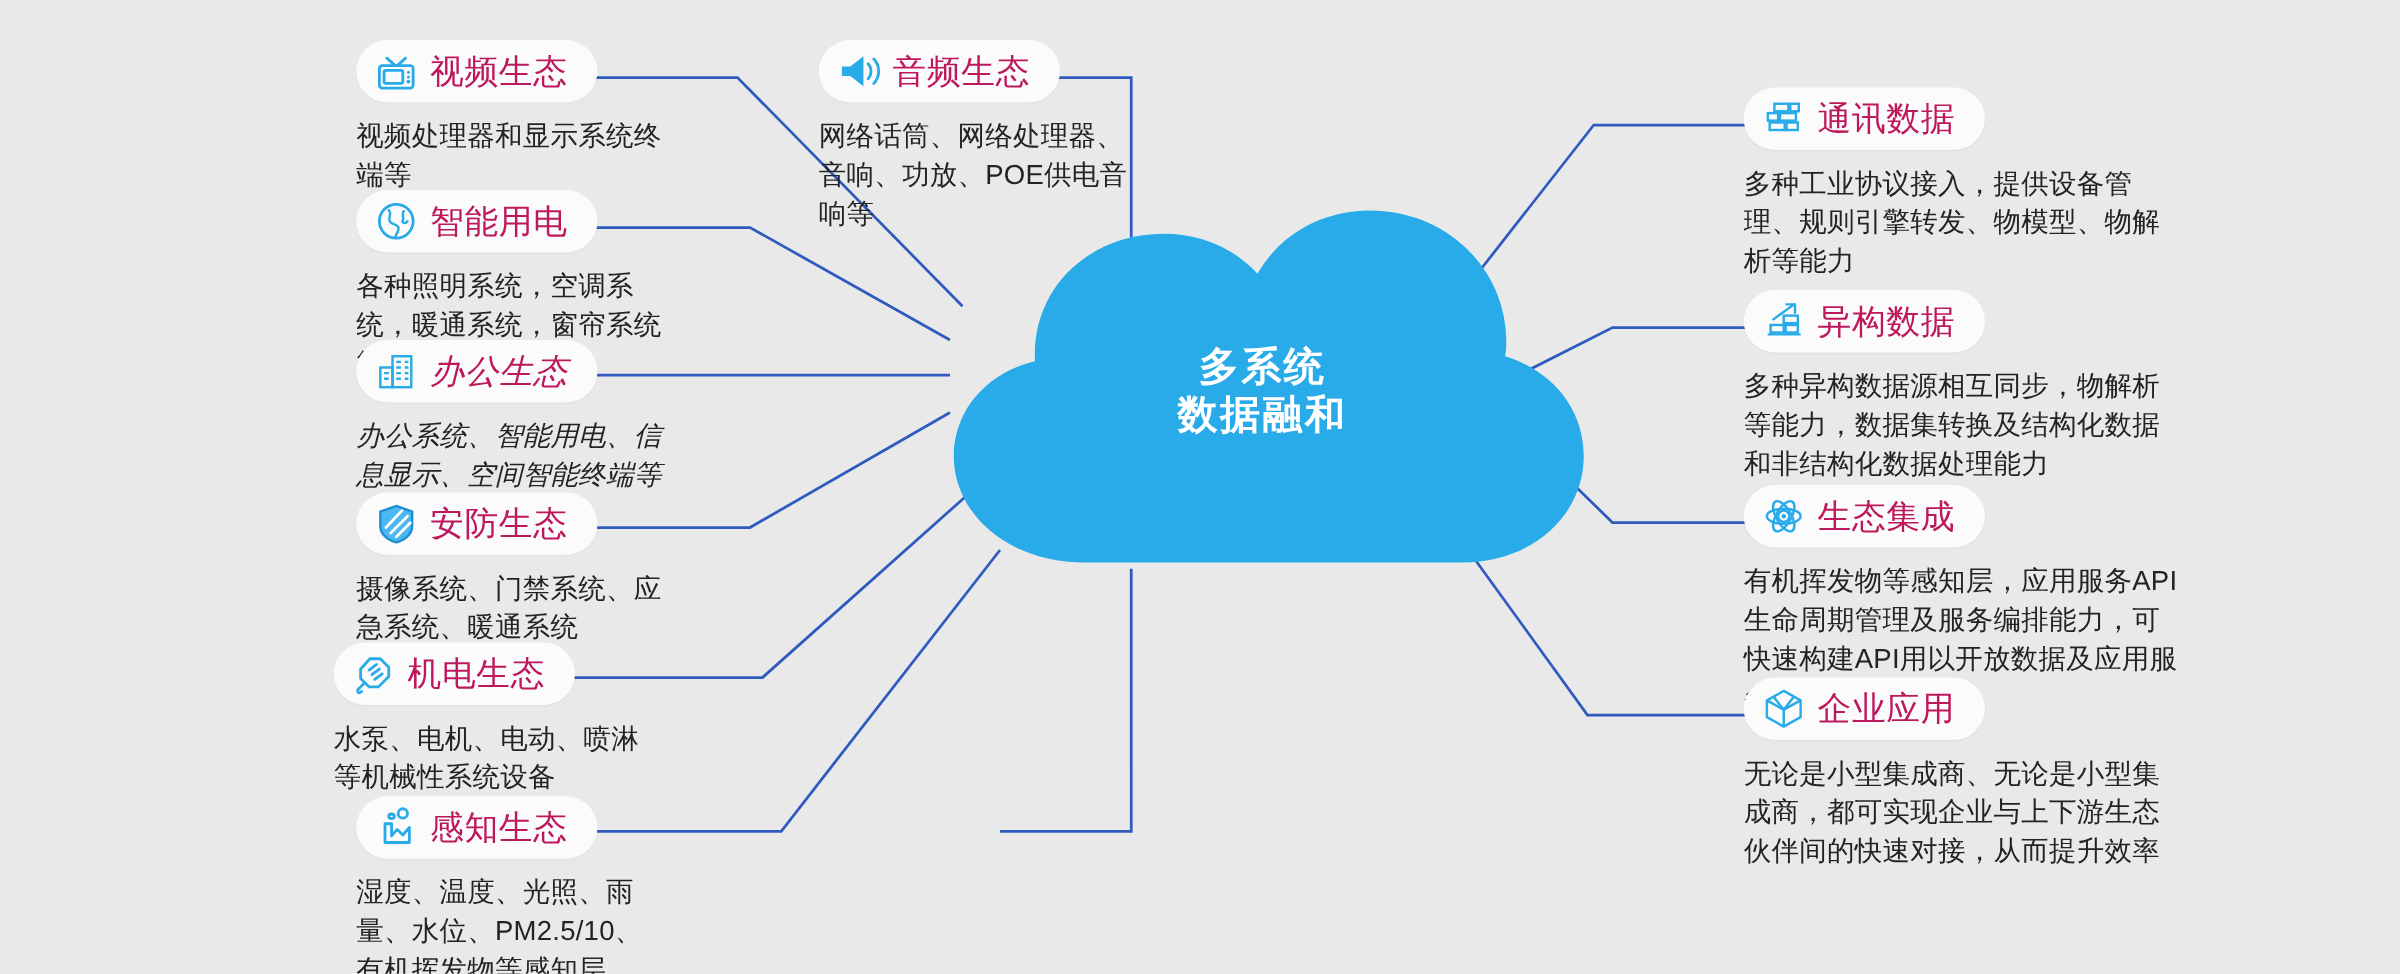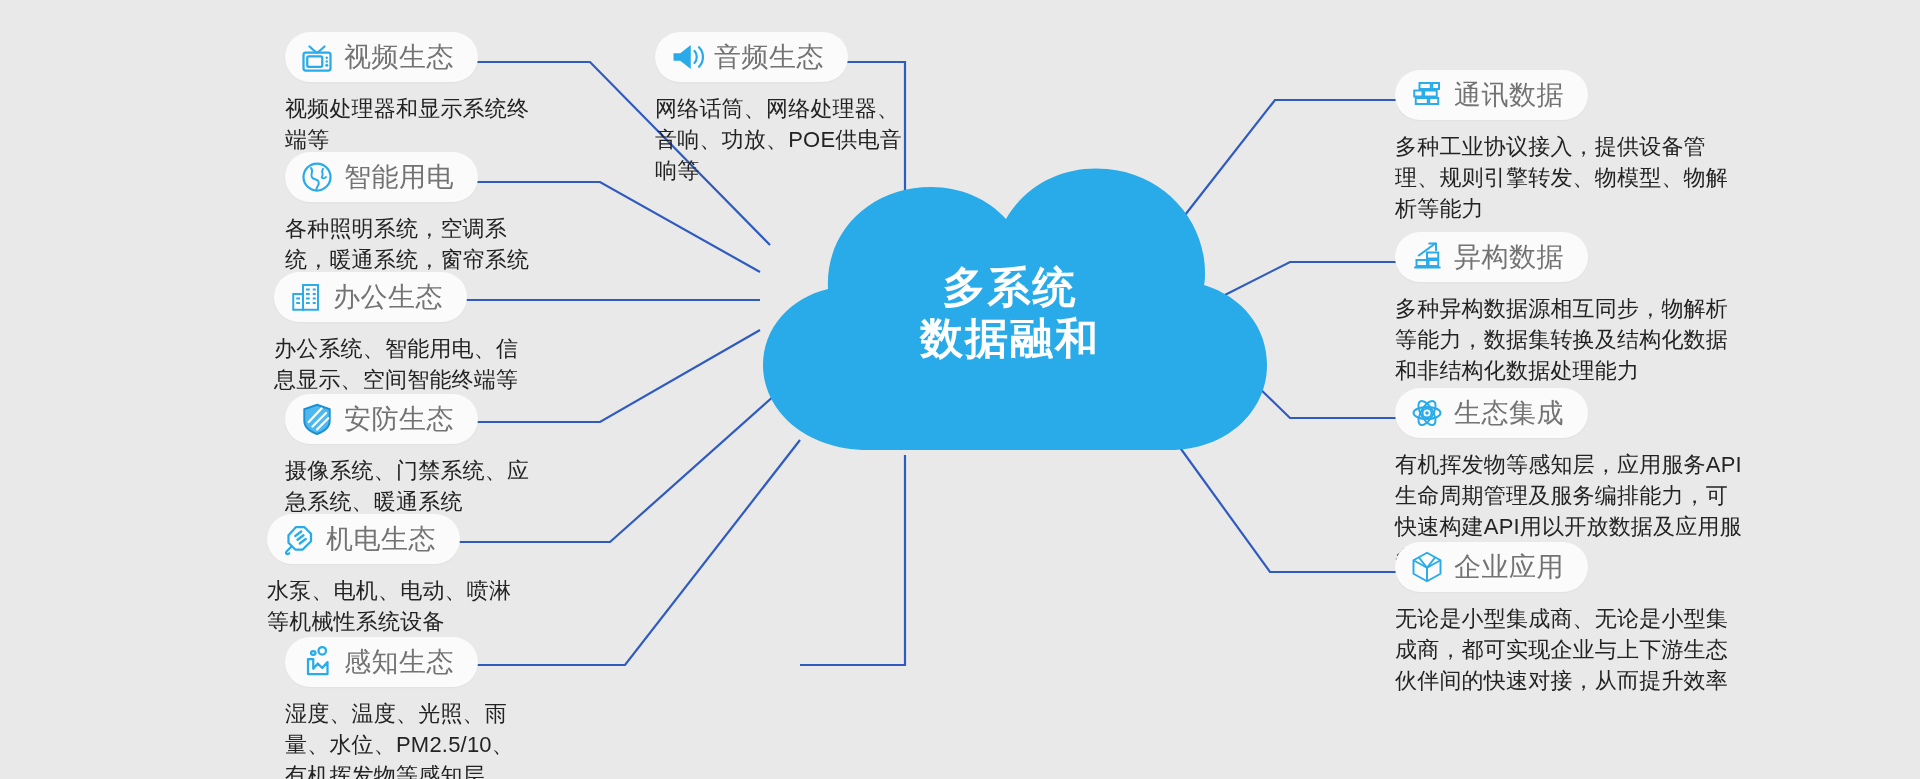--- a/index.html
+++ b/index.html
@@ -18,34 +18,34 @@
   
   .cloud-wrap{position:absolute;left:745px;top:165px;width:530px;height:290px;}
   .cloud-svg{position:absolute;left:0;top:0;}
   .cloud-labels{
     position:absolute;left:0;top:0;width:530px;height:290px;
     display:flex;align-items:center;justify-content:center;gap:30px;
     color:#ffffff;font-weight:bold;letter-spacing:2px;
   }
   .cloud-col{display:flex;flex-direction:column;line-height:1.18;text-align:center;}
   .cloud-col.left{font-size:37px;margin-top:6px;}
-  .cloud-col.right{font-size:43px;margin-top:6px;}
+  .cloud-col.right{font-size:32px;margin-top:6px;}
 
   
   .node{position:absolute;}
   .pill{
     display:inline-flex;align-items:center;gap:9px;
     background:#fbfbfb;border-radius:34px;
     padding:7px 24px 7px 14px;
     box-shadow:0 1px 2px rgba(0,0,0,.04);
     white-space:nowrap;
   }
   .pill .ico{width:36px;height:36px;flex:0 0 36px;display:block;}
   .pill .ttl{
-    font-size:27px;color:#737373;font-weight:500;letter-spacing:.5px;
+    font-size:27px;color:#be185d;font-weight:500;letter-spacing:.5px;
   }
   .desc{
     margin-top:11px;
     font-size:22px;line-height:1.42;color:#232323;
     letter-spacing:.2px;
   }
   .node.left .desc{width:250px;}
   .node.right .desc{width:350px;}
   .node.audio .desc{width:250px;}
   .node.exec  .desc{width:250px;}
@@ -125,21 +125,21 @@
       <svg class="ico" viewBox="0 0 48 48">
         <circle cx="24" cy="24" r="18" fill="none" stroke="#29abe9" stroke-width="3"></circle>
         <path d="M16 12 C20 16 15 20 17 24 C19 28 24 26 26 30 C28 34 24 36 23 41
                  M32 13 C29 17 33 20 31 23 C29 26 34 27 36 24" fill="none" stroke="#29abe9" stroke-width="2.6" stroke-linecap="round"></path>
       </svg>
       <span class="ttl">智能用电</span>
     </div>
     <div class="desc">各种照明系统，空调系统，暖通系统，窗帘系统等</div>
   </div>
 
-  <div class="node left" style="left:274px;top:272px;">
+  <div class="node left" style="left:285px;top:272px;font-style:italic;">
     <div class="pill">
       <svg class="ico" viewBox="0 0 48 48" stroke="#29abe9" stroke-width="2.6" fill="none">
         <rect x="7" y="20" width="13" height="21"></rect>
         <rect x="20" y="8" width="20" height="33"></rect>
         <path d="M24 14h5M33 14h4M24 20h5M33 20h4M24 26h5M33 26h4M24 32h5M33 32h4M11 26h5M11 32h5"></path>
       </svg>
       <span class="ttl">办公生态</span>
     </div>
     <div class="desc">办公系统、智能用电、信息显示、空间智能终端等</div>
   </div>

